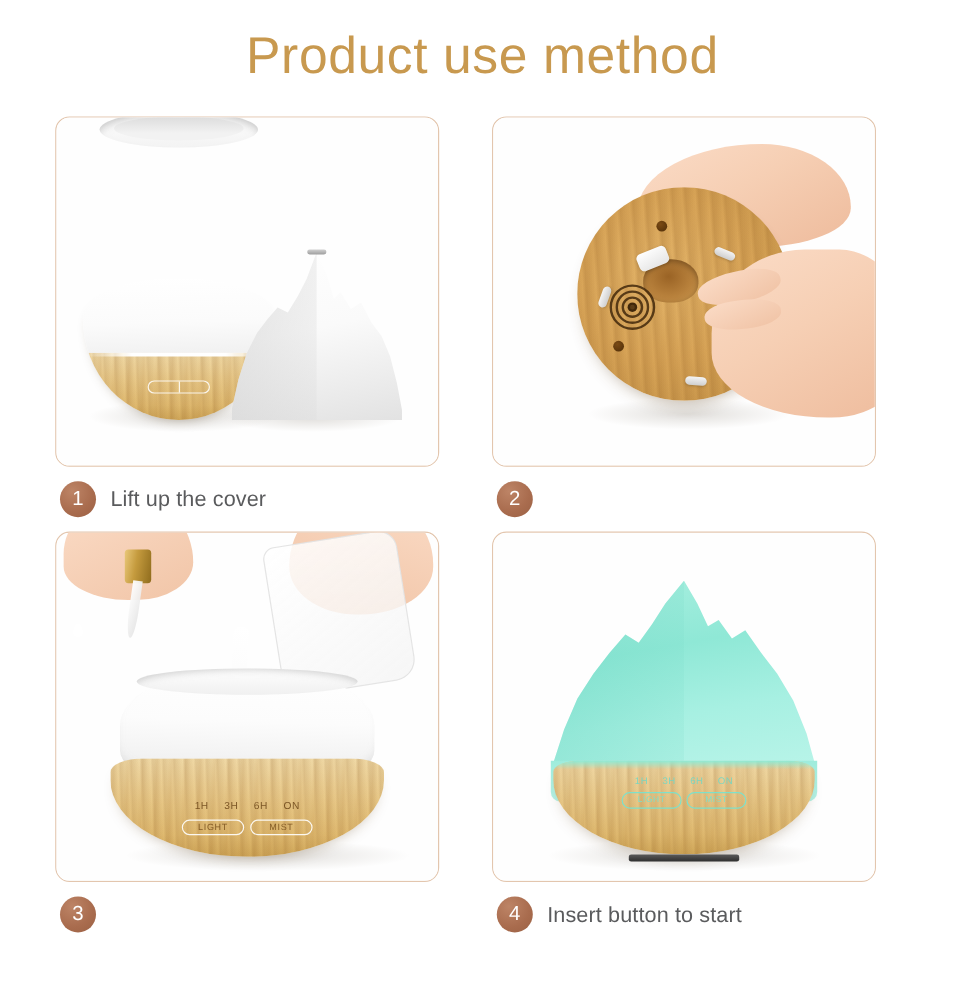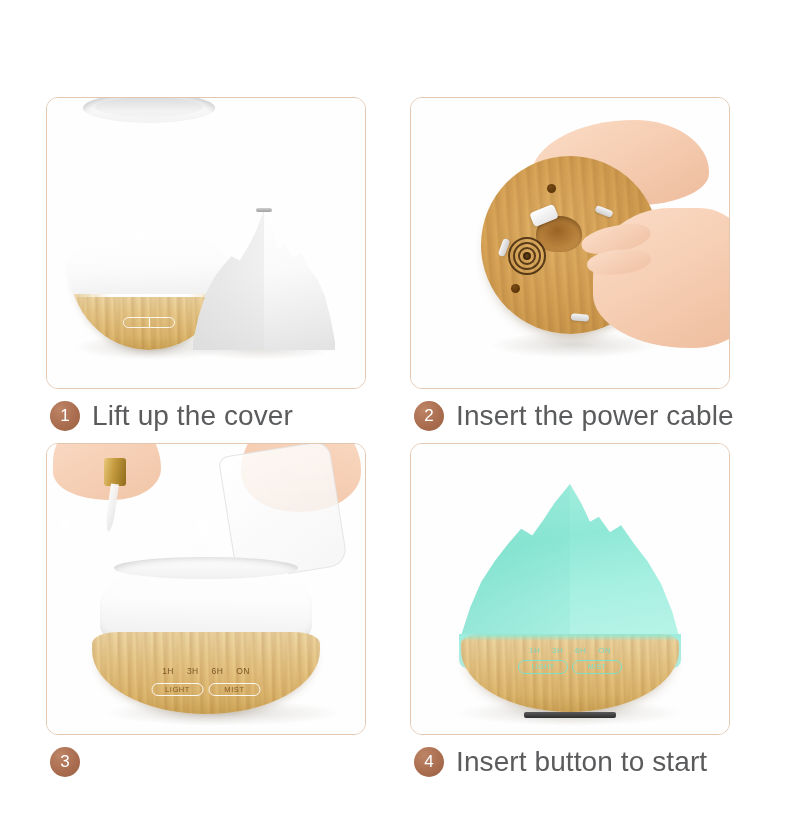--- a/index.html
+++ b/index.html
@@ -89,21 +89,21 @@
     border-radius: 50%;
     background: radial-gradient(circle at 34% 28%, #bd8466 0%, #a96c4e 58%, #9b6144 100%);
     color: #ffffff;
     font-size: 17px;
     line-height: 30px;
     text-align: center;
     font-weight: 400;
   }
 
   .caption-text {
-    font-size: 28px;
+    font-size: 18px;
     color: #5a5b5d;
     font-weight: 400;
     letter-spacing: 0.1px;
     white-space: nowrap;
   }
 
   
 
   
   .wood {
@@ -521,20 +521,21 @@
     position: absolute;
     border-radius: 50%;
     background: radial-gradient(ellipse at center, rgba(120,110,95,0.22) 0%, rgba(120,110,95,0.0) 70%);
   }
 </style>
 </head>
 <body>
 
 <div id="page">
 
+  <h1 id="page-title">Product use method</h1>
 
   <div id="steps-grid">
 
     <div class="step-cell">
       <div class="photo-frame">
         <div class="stage">
 
           <div class="shadow-ellipse" style="left:26px;bottom:28px;width:160px;height:26px;"></div>
           <div class="shadow-ellipse" style="right:30px;bottom:28px;width:150px;height:24px;"></div>
 
@@ -591,21 +592,20 @@
 
           <div class="s2-plug"></div>
           <div class="s2-hand s2-hand-bottom"></div>
           <div class="s2-finger" style="left:170px;top:128px;width:70px;height:26px;transform:rotate(-12deg);"></div>
           <div class="s2-finger" style="left:176px;top:152px;width:64px;height:24px;transform:rotate(-6deg);"></div>
 
         </div>
       </div>
       <div class="caption-row">
         <div class="step-badge">2</div>
-        <div class="caption-text">Insert the power cable</div>
       </div>
     </div>
 
     <div class="step-cell">
       <div class="photo-frame">
         <div class="stage">
 
           <div class="s3-hand-l"></div>
           <div class="s3-hand-r"></div>
 

